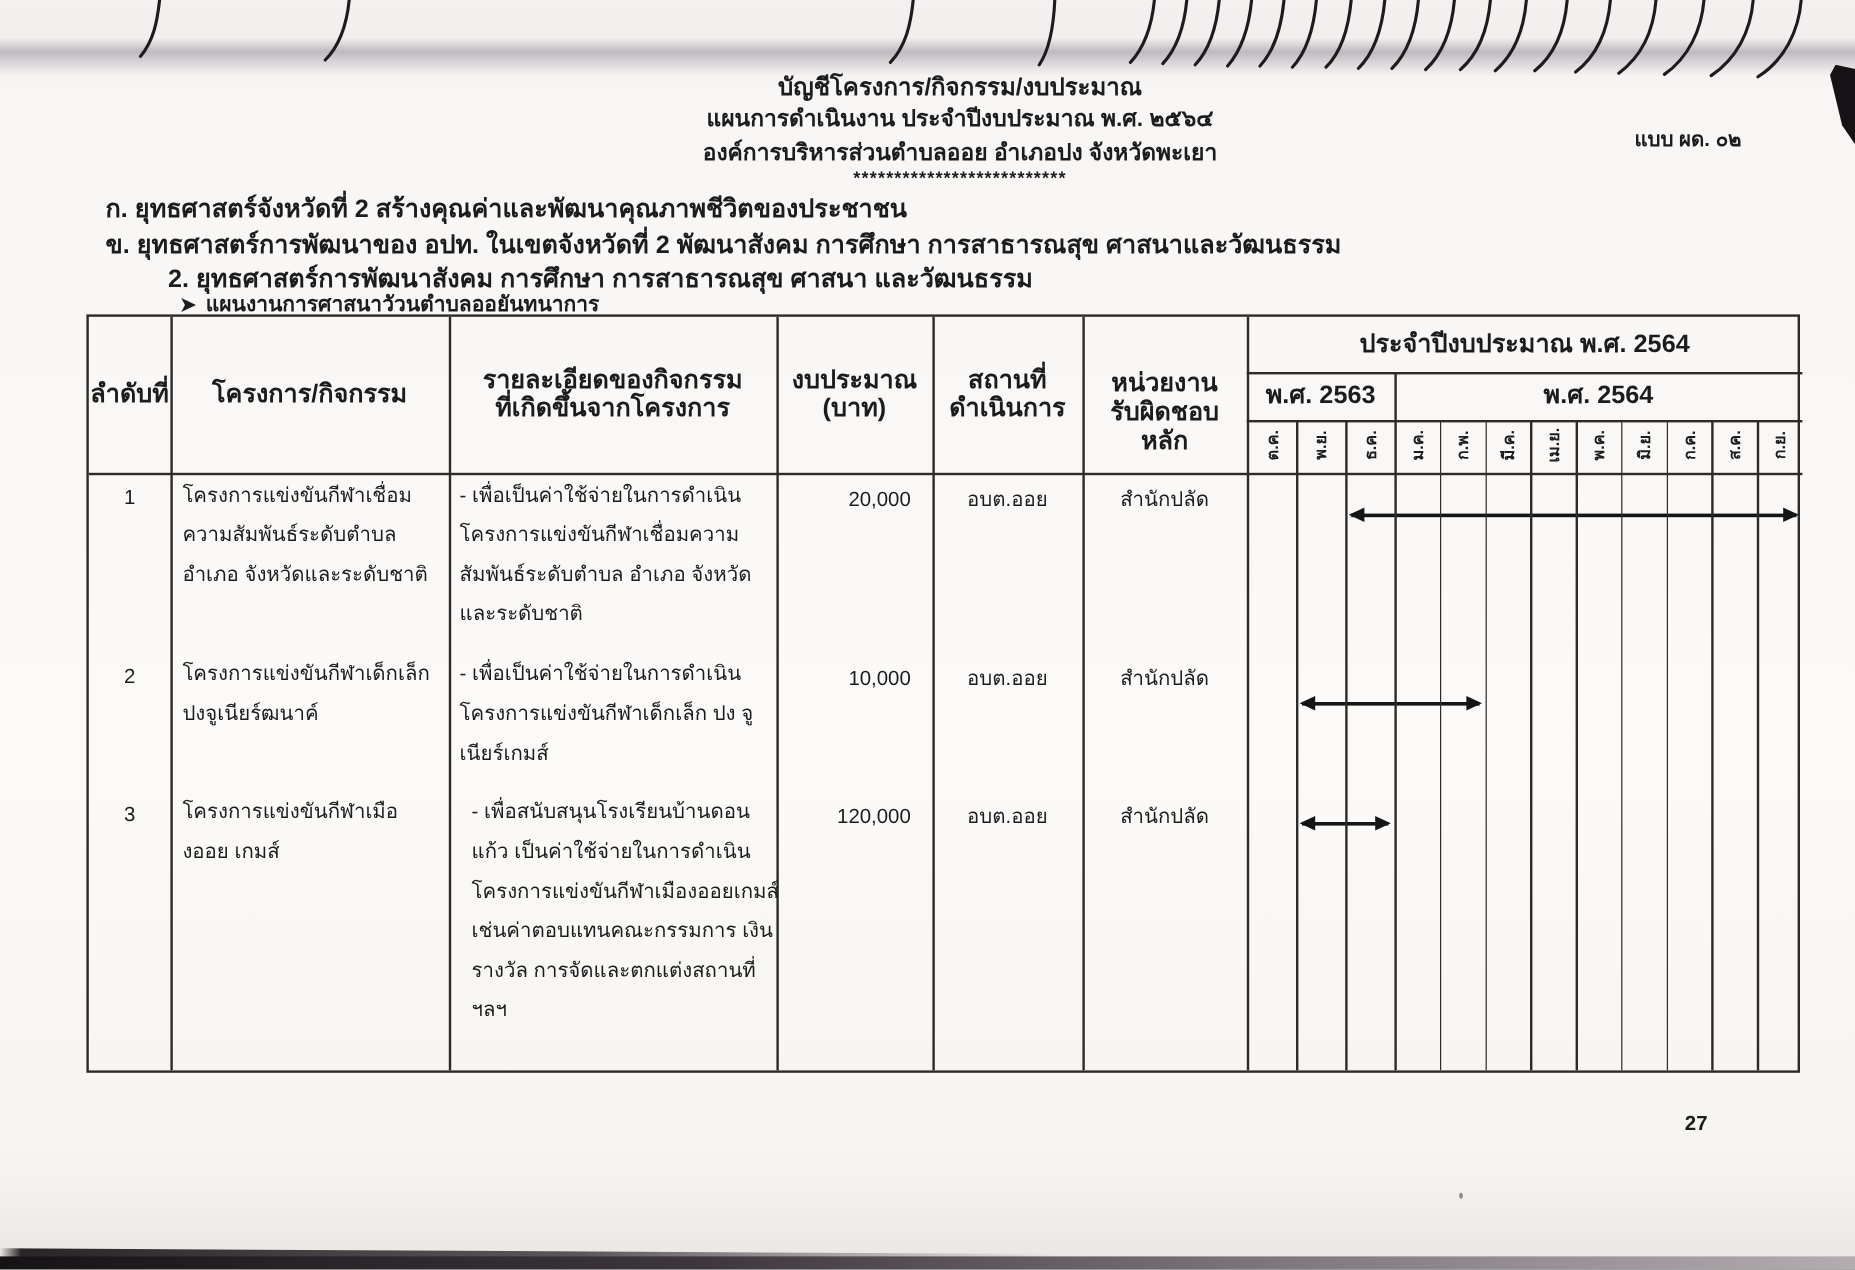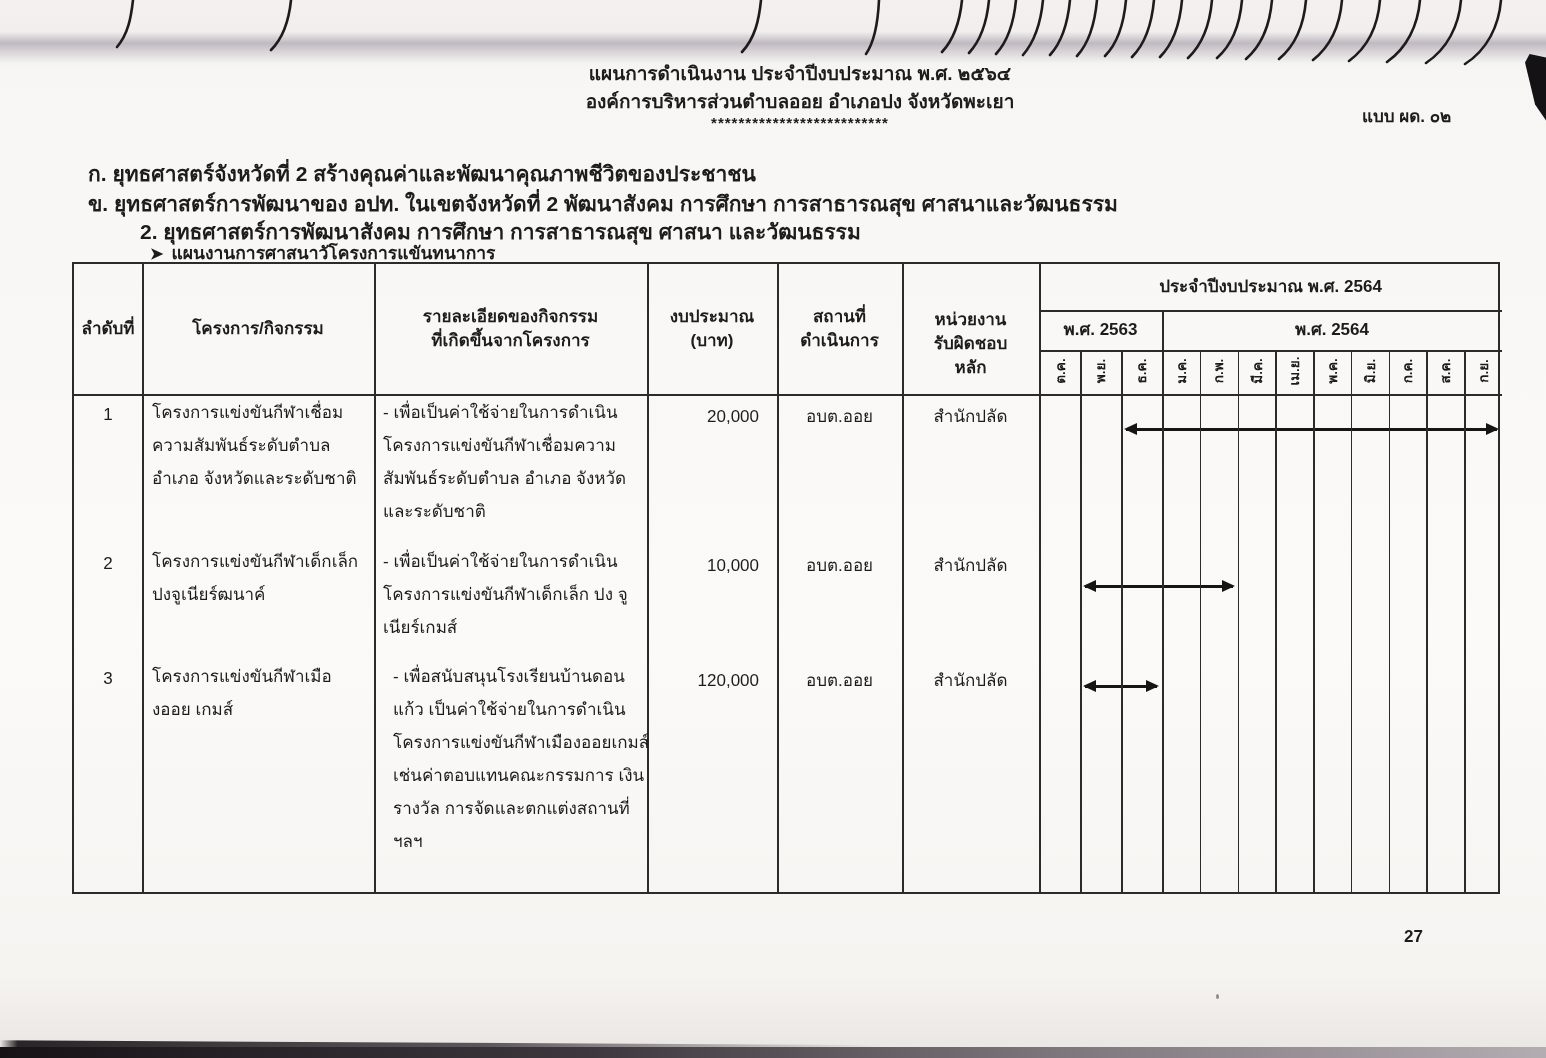--- a/index.html
+++ b/index.html
@@ -31,21 +31,21 @@
   .s-b{left:88px;top:187px;}
   .s-2{left:140px;top:215px;}
   .plan-line{position:absolute;left:150px;top:239px;font-size:17.5px;font-weight:600;white-space:nowrap;}
   .plan-marker{font-size:16px;margin-right:8px;}
   
   .plan-table{position:absolute;left:72px;top:262px;width:1428px;height:632px;border:2px solid #2d2b29;box-sizing:border-box;}
   .vmain{position:absolute;top:0;width:2px;height:628px;background:#2d2b29;}
   .vline{position:absolute;width:1.5px;background:#2d2b29;}
   .hline{position:absolute;height:2px;background:#2d2b29;}
   .hcell{position:absolute;display:flex;flex-direction:column;align-items:center;justify-content:center;
-    font-size:17px;font-weight:600;line-height:24px;text-align:left;}
+    font-size:21px;font-weight:600;line-height:24px;text-align:left;}
   .month-cell{position:absolute;top:86px;height:42px;display:flex;align-items:center;justify-content:center;}
   .month-cell span{transform:rotate(-90deg);font-size:13.5px;font-weight:700;white-space:nowrap;}
   .bcell{position:absolute;font-size:17px;line-height:33px;}
   .center{text-align:center;}
   .right{text-align:right;}
   .timeline-arrow{position:absolute;height:2.6px;background:#151515;}
   .timeline-arrow::before{content:"";position:absolute;left:-2px;top:-5.2px;
     border-top:6.5px solid transparent;border-bottom:6.5px solid transparent;border-right:13px solid #151515;}
   .timeline-arrow::after{content:"";position:absolute;right:-2px;top:-5.2px;
     border-top:6.5px solid transparent;border-bottom:6.5px solid transparent;border-left:13px solid #151515;}
@@ -80,30 +80,31 @@
       <path d="M1380,0 C1378,25 1368,47 1349,61"></path>
       <path d="M1420,0 C1418,25 1407,48 1387,62"></path>
       <path d="M1461,0 C1459,26 1447,49 1426,63"></path>
       <path d="M1501,0 C1499,26 1487,50 1465,64"></path>
     </g>
   </svg>
   <div class="corner-wedge"></div>
 
   <div class="form-code">แบบ ผด. ๐๒</div>
   <div class="doc-header">
+    <div class="doc-title">บัญชีโครงการ/กิจกรรม/งบประมาณ</div>
     <div class="doc-sub">แผนการดำเนินงาน ประจำปีงบประมาณ พ.ศ. ๒๕๖๔</div>
     <div class="doc-sub">องค์การบริหารส่วนตำบลออย อำเภอปง จังหวัดพะเยา</div>
     <div class="doc-stars">**************************</div>
   </div>
 
   <div class="strategy s-a">ก. ยุทธศาสตร์จังหวัดที่ 2 สร้างคุณค่าและพัฒนาคุณภาพชีวิตของประชาชน</div>
   <div class="strategy s-b">ข. ยุทธศาสตร์การพัฒนาของ อปท. ในเขตจังหวัดที่ 2 พัฒนาสังคม การศึกษา การสาธารณสุข ศาสนาและวัฒนธรรม</div>
   <div class="strategy s-2">2. ยุทธศาสตร์การพัฒนาสังคม การศึกษา การสาธารณสุข ศาสนา และวัฒนธรรม</div>
   <div class="plan-line">
-    <span class="plan-marker">➤</span><span>แผนงานการศาสนาวัโครงการแขันทนาการ</span>
+    <span class="plan-marker">➤</span><span>แผนงานการศาสนาวัวนตำบลออยันทนาการ</span>
   </div>
 
   <div class="plan-table">
 
     <div class="vmain" style="left:68px"></div>
     <div class="vmain" style="left:300px"></div>
     <div class="vmain" style="left:573px"></div>
     <div class="vmain" style="left:703px"></div>
     <div class="vmain" style="left:828px"></div>
     <div class="vmain" style="left:965px"></div>

